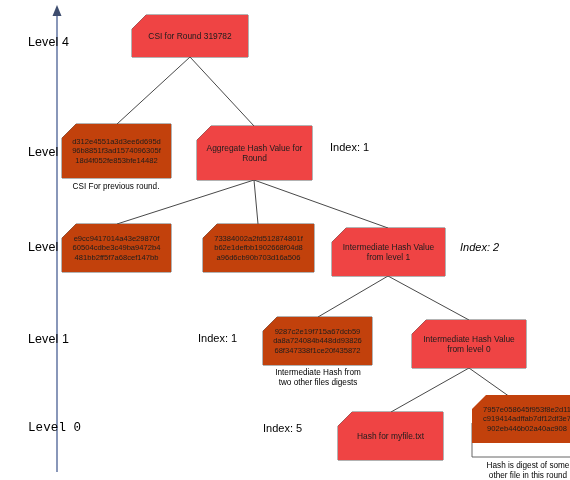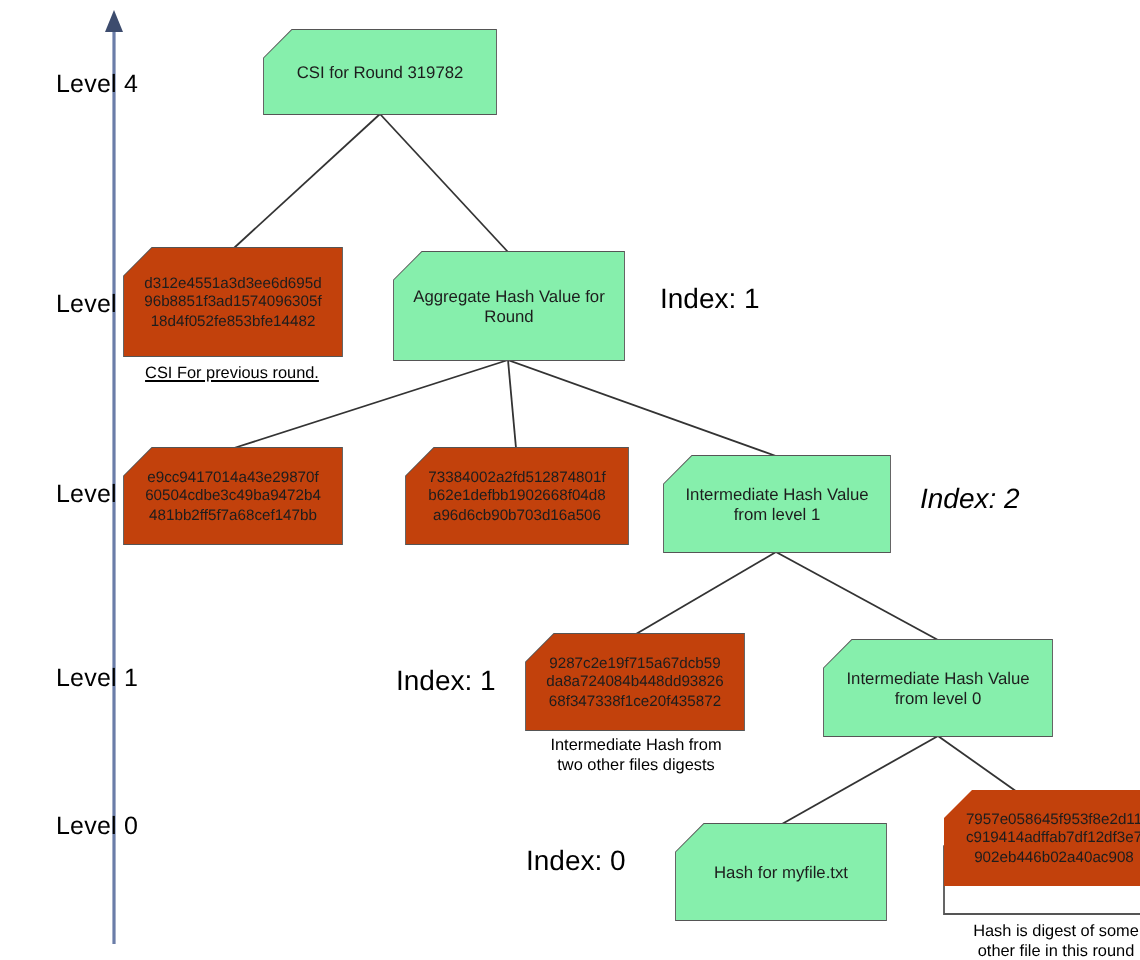--- a/index.html
+++ b/index.html
@@ -28,21 +28,21 @@
   }
   .axis-label {
     position: absolute;
     font-size: 12.5px;
     color: #000;
     white-space: nowrap;
     letter-spacing: 0.1px;
   }
   .index-label {
     position: absolute;
-    font-size: 14px;
+    font-size: 11px;
     color: #000;
     white-space: nowrap;
   }
   .caption {
     position: absolute;
     font-size: 8.2px;
     color: #000;
     text-align: center;
     line-height: 10px;
     white-space: pre-line;
@@ -61,21 +61,21 @@
     white-space: pre-line;
   }
   .node.plain {
     font-size: 8.4px;
     line-height: 10.5px;
   }
   .node-clip {
     clip-path: polygon(14px 0, 100% 0, 100% 100%, 0 100%, 0 14px);
   }
   .node-shadow { background: #c2410c; }
-  .node-white { background: #86efac; }
+  .node-white { background: #ef4444; }
   .node-text {
     position: relative;
     z-index: 2;
     pointer-events: none;
   }
 </style>
 </head>
 <body>
 
 <div id="canvas">
@@ -108,28 +108,28 @@
         <polygon points="332,412 423,412 423,460 318,460 318,426" fill="none" stroke="#555555" stroke-width="0.9"></polygon>
         <polygon points="466,409 562,409 562,457 452,457 452,423" fill="none" stroke="#555555" stroke-width="0.9"></polygon>
       </g>
   </svg>
 
   <div id="axis-labels">
       <div class="axis-label" style="left: 8px; top: 35px;">Level 4</div>
       <div class="axis-label" style="left: 8px; top: 145px;">Level 3</div>
       <div class="axis-label" style="left: 8px; top: 240px;">Level 2</div>
       <div class="axis-label" style="left: 8px; top: 332px;">Level 1</div>
-      <div class="axis-label" style="left: 8px; top: 406px;">Level 0</div>
+      <div class="axis-label" style="left: 8px; top: 421px; font-family: Liberation Mono, monospace;">Level 0</div>
     </div>
 
   <div id="index-labels">
       <div class="index-label" style="left: 310px; top: 141px;">Index: 1</div>
       <div class="index-label" style="left: 440px; top: 241px; font-style: italic;">Index: 2</div>
       <div class="index-label" style="left: 178px; top: 332px;">Index: 1</div>
-      <div class="index-label" style="left: 243px; top: 422px;">Index: 0</div>
+      <div class="index-label" style="left: 243px; top: 422px;">Index: 5</div>
     </div>
 
   <div id="nodes">
       <div class="node node-clip node-white plain" style="left: 112px; top: 15px; width: 116px; height: 42px;"><span class="node-text">CSI for Round 319782</span></div>
       <div class="node node-clip node-shadow" style="left: 42px; top: 124px; width: 109px; height: 54px;"><span class="node-text">d312e4551a3d3ee6d695d
 96b8851f3ad1574096305f
 18d4f052fe853bfe14482</span></div>
       <div class="node node-clip node-white plain" style="left: 177px; top: 126px; width: 115px; height: 54px;"><span class="node-text">Aggregate Hash Value for
 Round</span></div>
       <div class="node node-clip node-shadow" style="left: 42px; top: 224px; width: 109px; height: 48px; justify-content: center;"><span class="node-text">e9cc9417014a43e29870f
@@ -145,20 +145,20 @@
 68f347338f1ce20f435872</span></div>
       <div class="node node-clip node-white plain" style="left: 392px; top: 320px; width: 114px; height: 48px;"><span class="node-text">Intermediate Hash Value
 from level 0</span></div>
       <div class="node node-clip node-white plain" style="left: 318px; top: 412px; width: 105px; height: 48px;"><span class="node-text">Hash for myfile.txt</span></div>
       <div class="node node-clip node-shadow" style="left: 452px; top: 395px; width: 110px; height: 48px;"><span class="node-text">7957e058645f953f8e2d11
 c919414adffab7df12df3e7
 902eb446b02a40ac908</span></div>
     </div>
 
   <div id="captions">
-      <div class="caption" style="left: 36px; top: 182px; width: 120px; text-decoration: underline;">CSI For previous round.</div>
+      <div class="caption" style="left: 36px; top: 182px; width: 120px;">CSI For previous round.</div>
       <div class="caption" style="left: 237px; top: 368px; width: 122px;">Intermediate Hash from
 two other files digests</div>
       <div class="caption" style="left: 448px; top: 461px; width: 120px;">Hash is digest of some
 other file in this round</div>
     </div>
 
 </div>
 
 </body></html>

